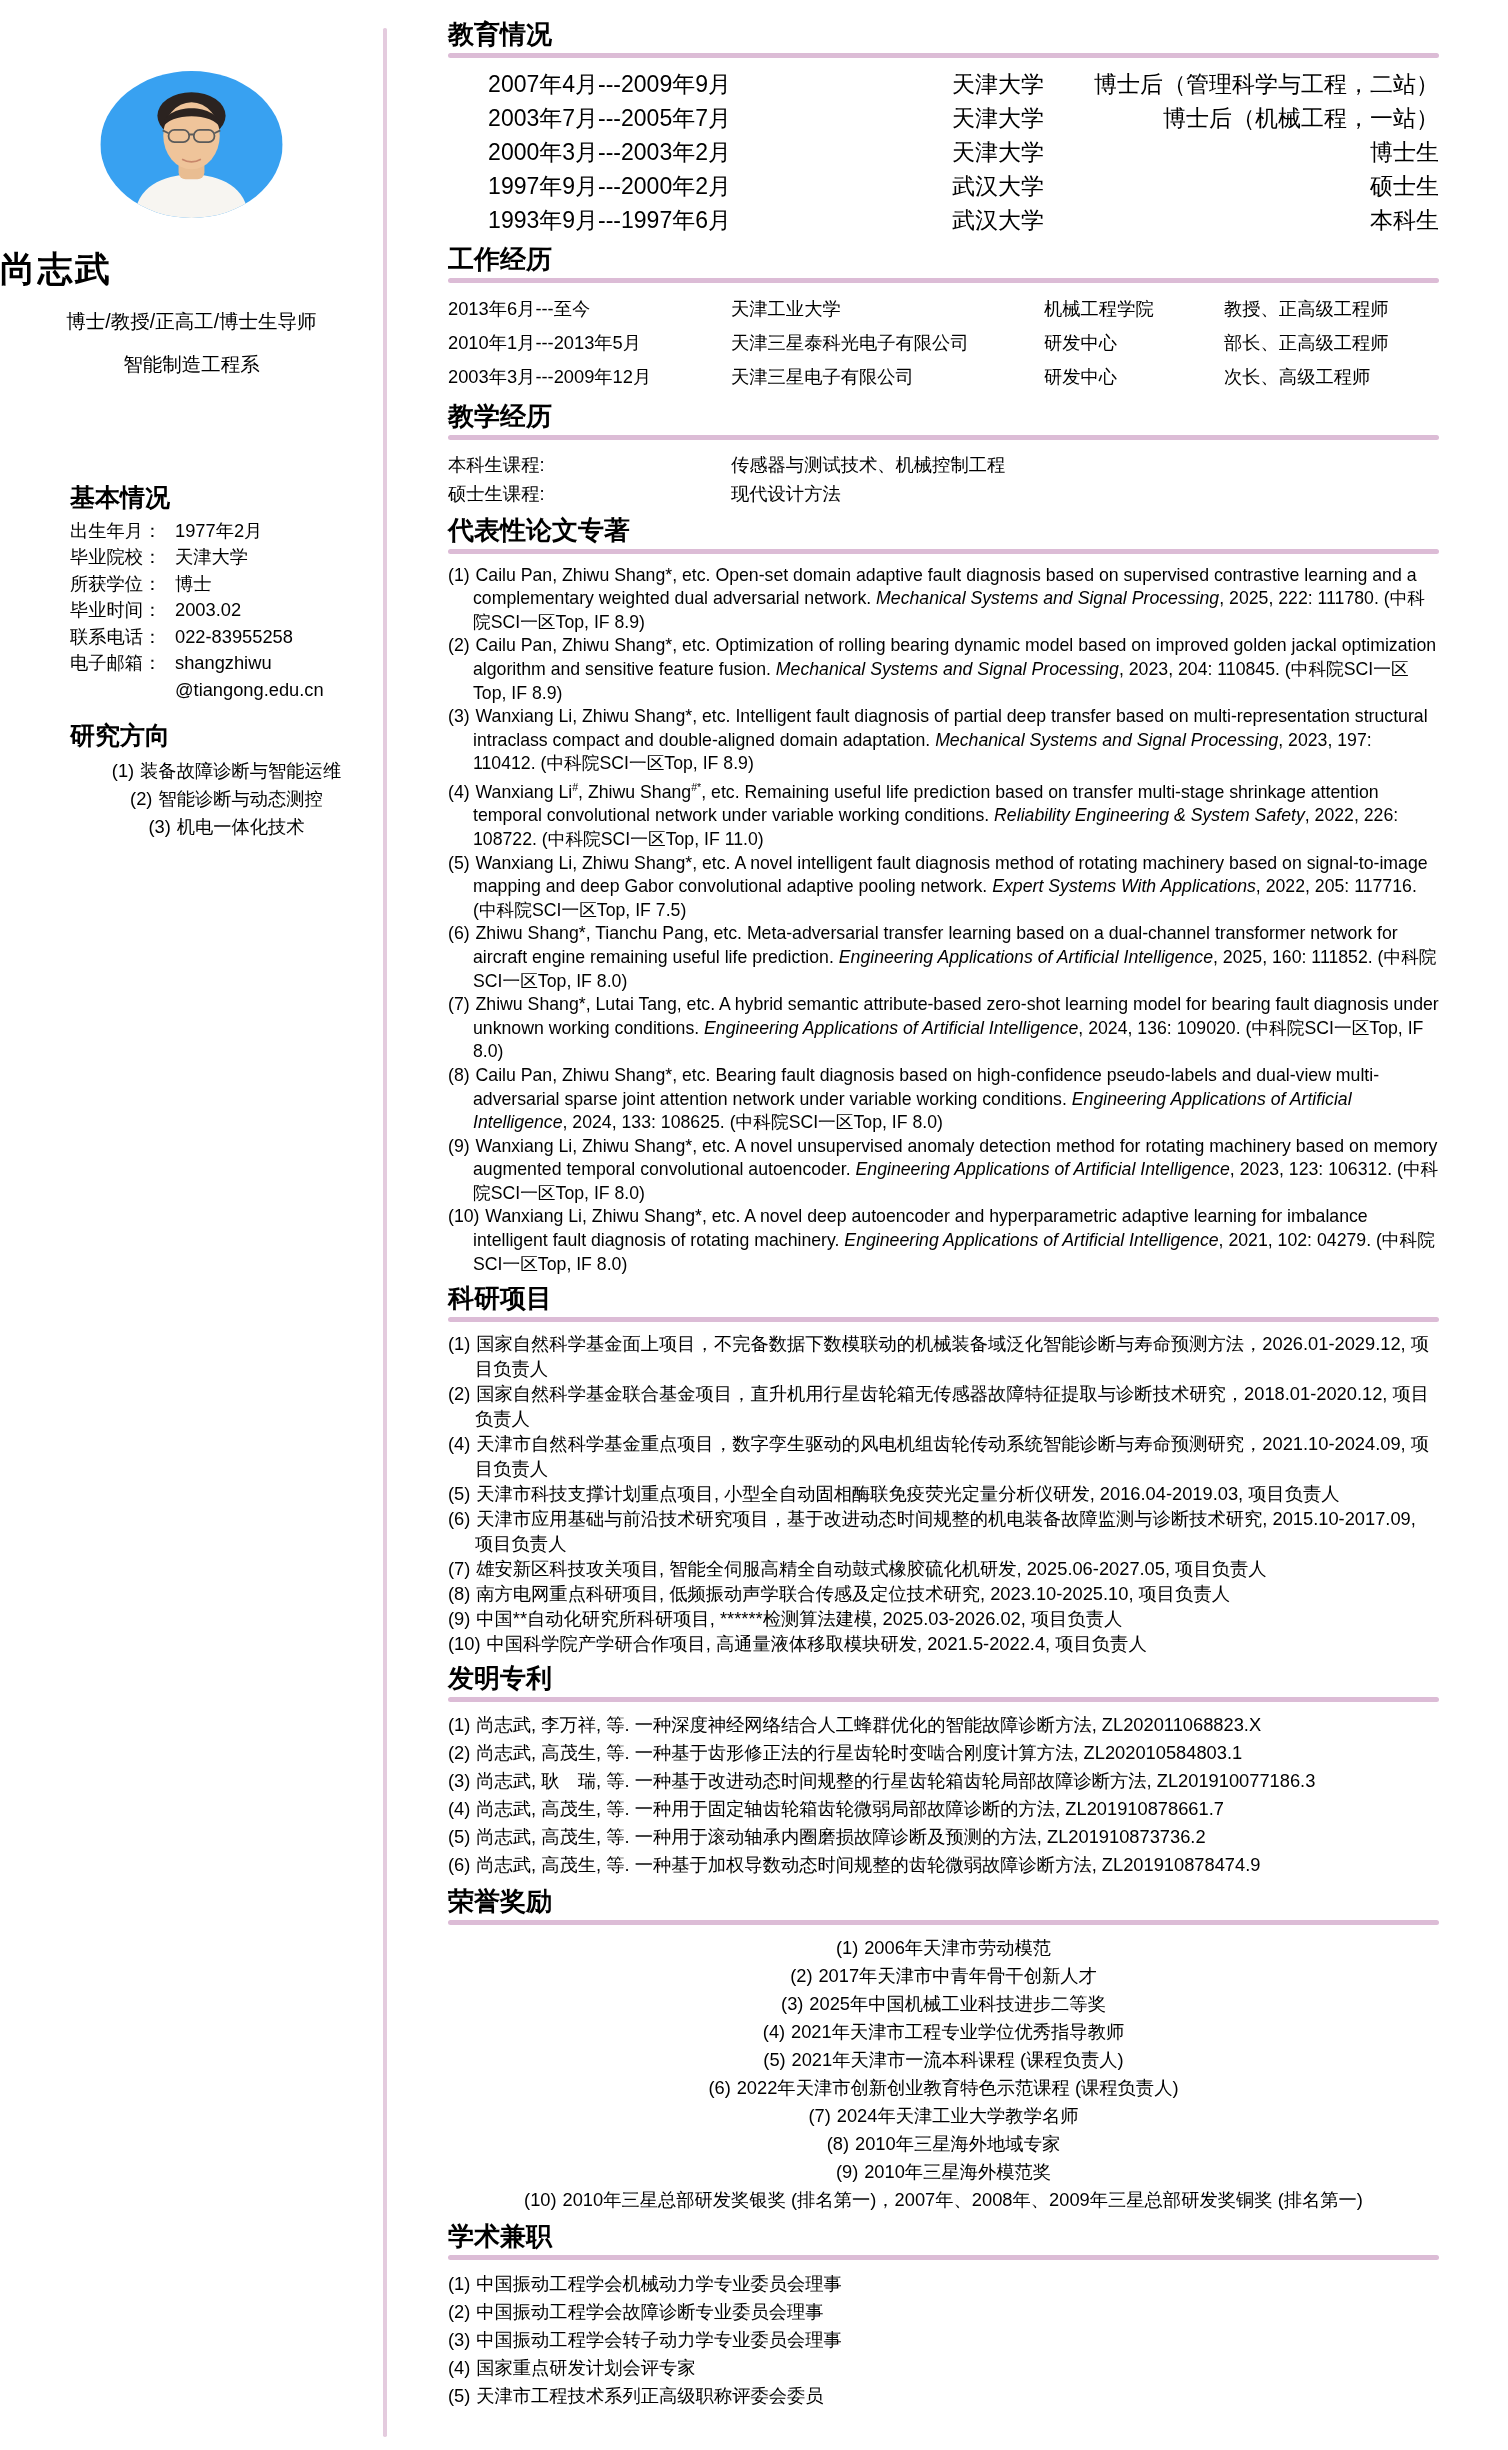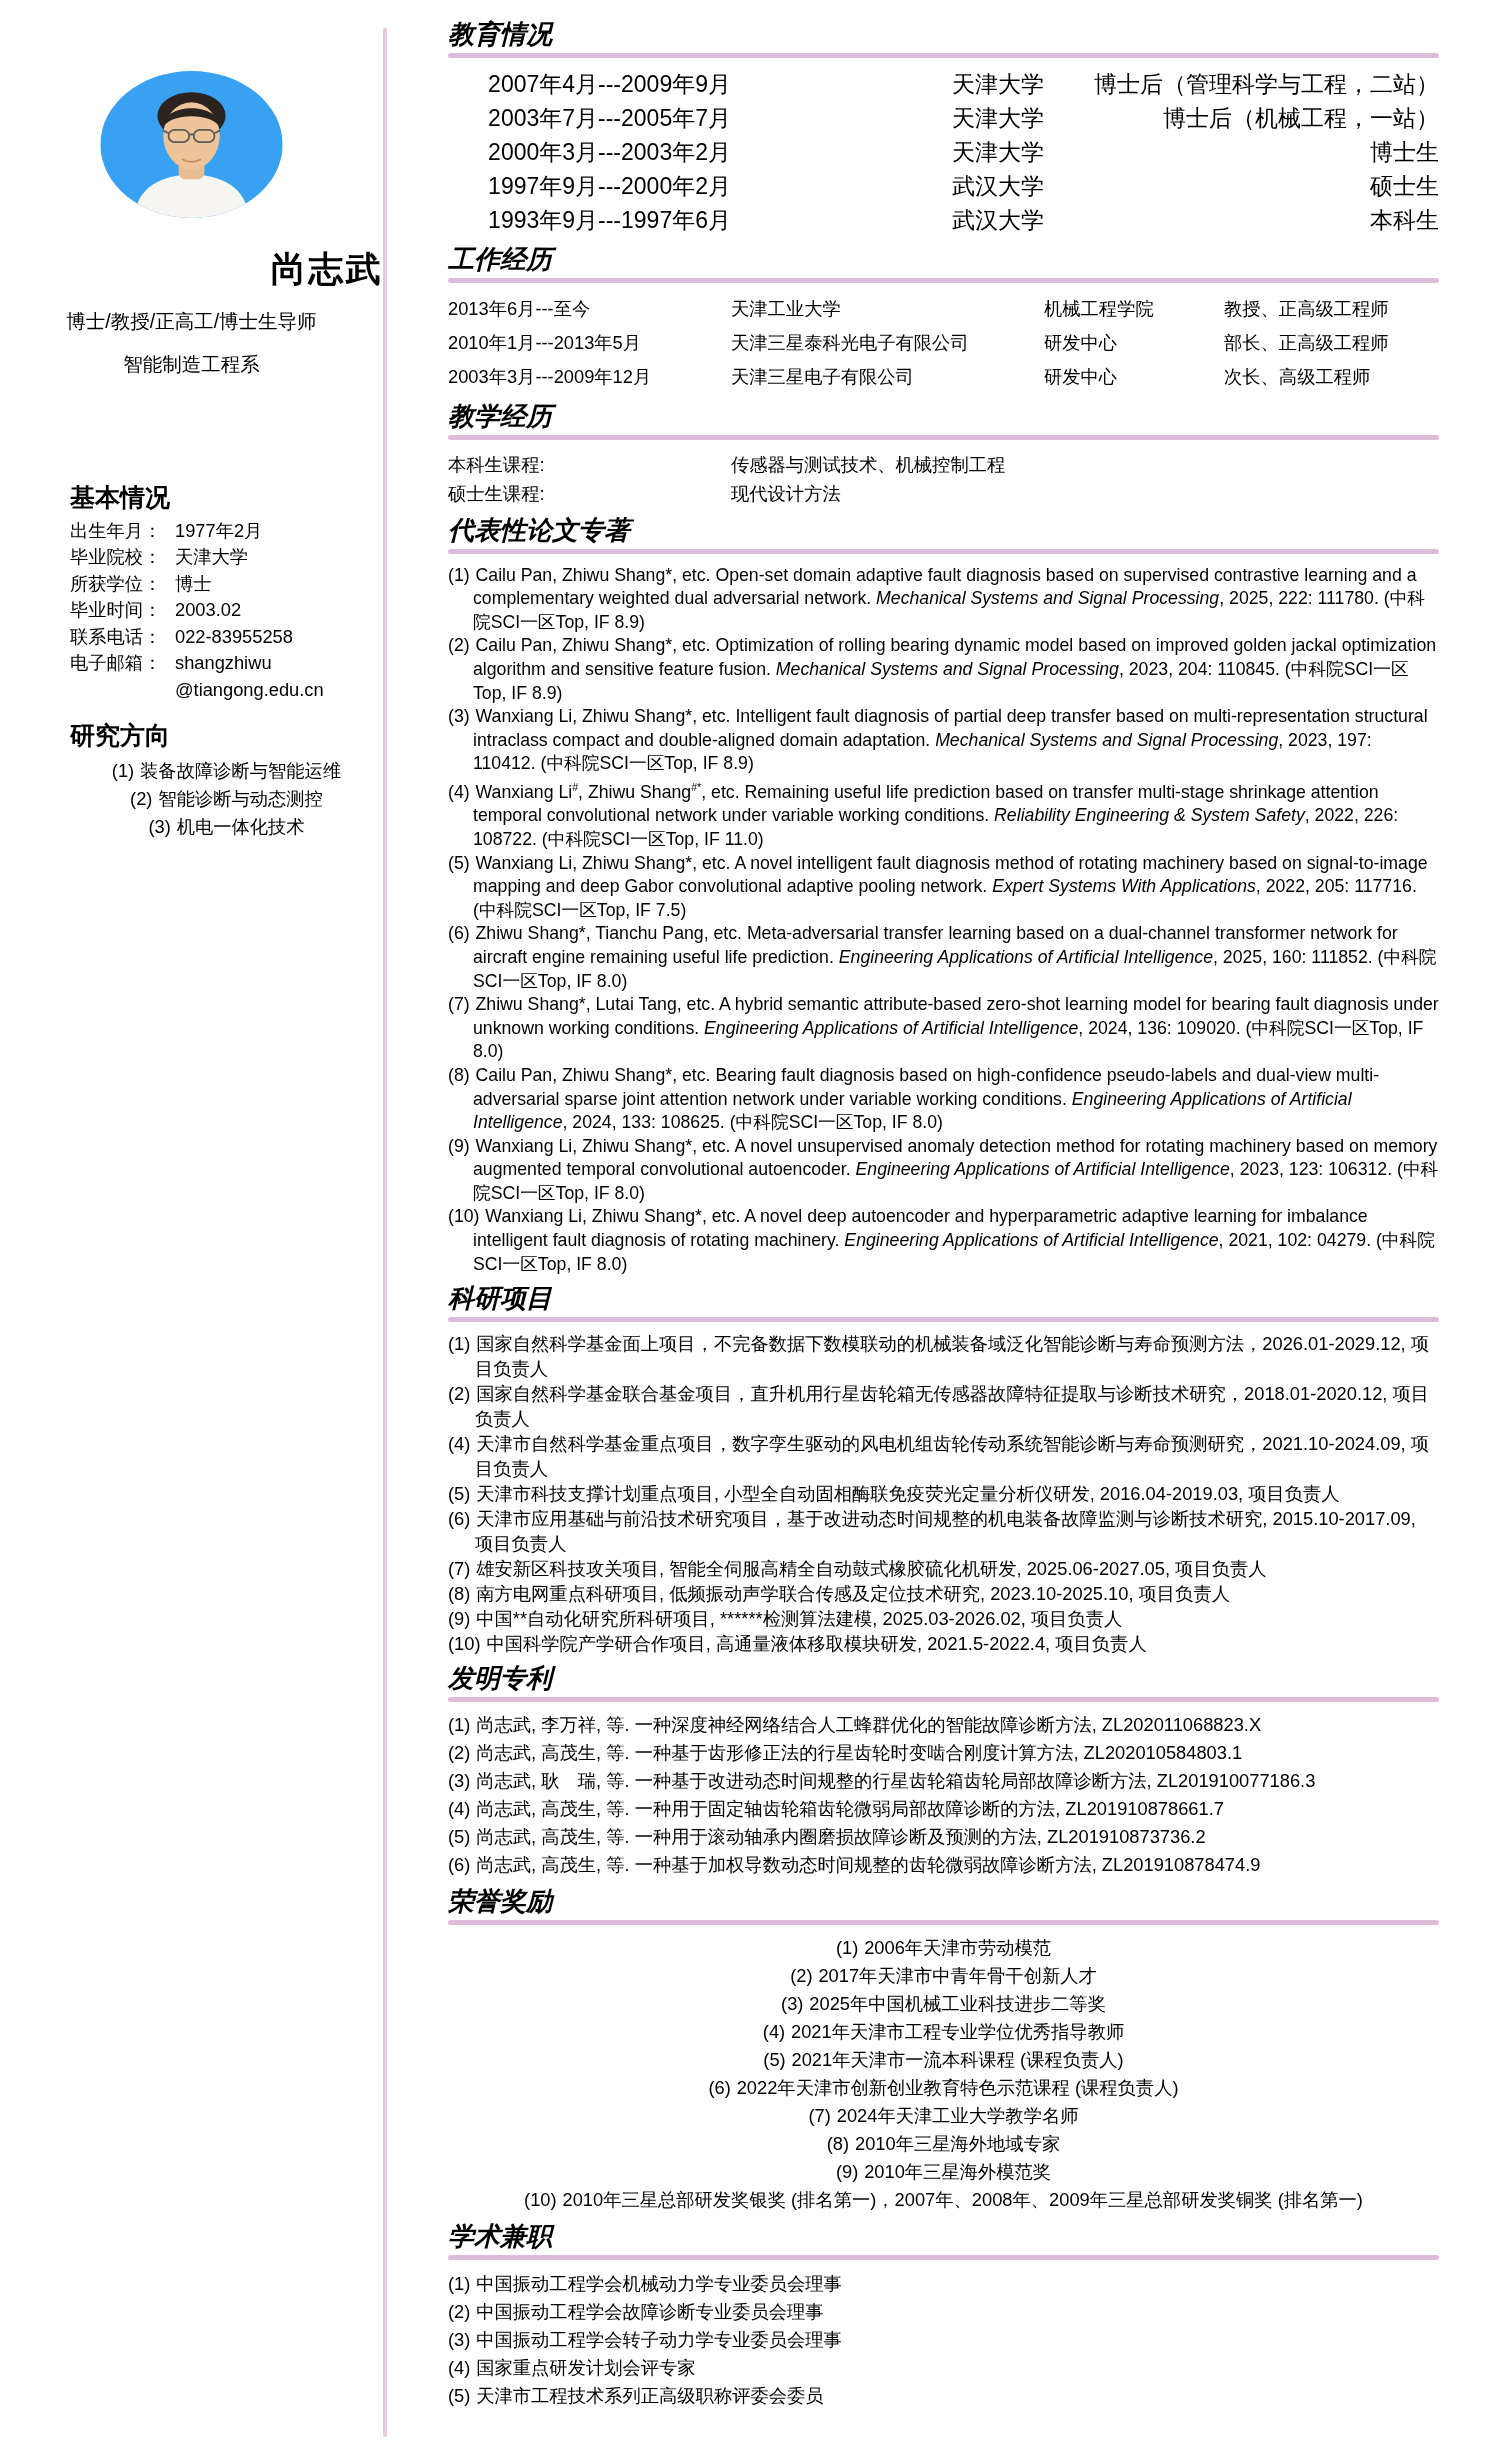--- a/index.html
+++ b/index.html
@@ -5,37 +5,37 @@
   html, body { margin: 0; padding: 0; }
   body {
     width: 1508px; height: 2450px;
     background: #ffffff; color: #000;
     font-family: "Liberation Sans", "DejaVu Sans", sans-serif;
     position: relative; overflow: hidden;
   }
   
   .sidebar { position: absolute; left: 0; top: 0; width: 383px; }
   .photo-wrap { width: 183px; margin: 71px auto 0 auto; }
-  .name { text-align: right; font-size: 35px; font-weight: 800; margin-top: 26px; letter-spacing: 2.4px; }
+  .name { text-align: left; font-size: 35px; font-weight: 800; margin-top: 26px; letter-spacing: 2.4px; }
   .subtitle { text-align: center; font-size: 19.5px; margin-top: 15.3px; }
   .side-heading { font-size: 25px; font-weight: 800; margin: 105px 0 0 70px; line-height: 28px; }
   .side-heading.rd { margin-top: 17.7px; }
   .info-list { margin: 7px 0 0 70px; }
   .info-row { display: flex; font-size: 18.3px; line-height: 26.5px; }
   .info-label { flex: 0 0 105px; }
   .info-value { flex: 1; white-space: pre-line; }
   .rd-list { margin: 8.3px 0 0 70px; text-align: center; }
   .rd-list .num-line { font-size: 18.3px; line-height: 28px; }
   
   .vline { position: absolute; left: 383px; top: 28px; width: 3.5px; height: 2409px;
            background: #e4cbde; border-radius: 1.8px; }
   
   .main { position: absolute; left: 448px; top: 0; width: 991px; padding-top: 20px; }
   .sec { margin-bottom: 7.7px; }
-  .sec-title { font-size: 26px; font-weight: 800; line-height: 28px; margin: 0; font-style: italic; }
+  .sec-title { font-size: 26px; font-weight: 800; line-height: 28px; margin: 0; }
   .rule { height: 5.3px; background: #dcbcd6; border-radius: 2.9px; margin: 4.7px 0 9.4px 0; }
   .edu-row  { display: grid; grid-template-columns: 283px 313px 1fr; font-size: 23px; line-height: 34px; height: 34px; text-align: right; }
   .work-row { display: grid; grid-template-columns: 283px 313px 180px 1fr; font-size: 18.3px; line-height: 34px; height: 34px; }
   .teach-row{ display: grid; grid-template-columns: 283px 1fr; font-size: 18.3px; line-height: 29.5px; height: 29.5px; }
   .num-line { padding-left: 27px; text-indent: -27px; }
   .num { margin-right: 5.9px; }
   .papers   .num-line { font-size: 17.7px; line-height: 23.6px; padding-left: 25px; text-indent: -25px; }
   .projects .num-line { font-size: 18.3px; line-height: 25px; }
   .patents  .num-line { font-size: 18.3px; line-height: 28px; }
   .honors   .num-line { font-size: 18.3px; line-height: 28px; text-align: center; }

